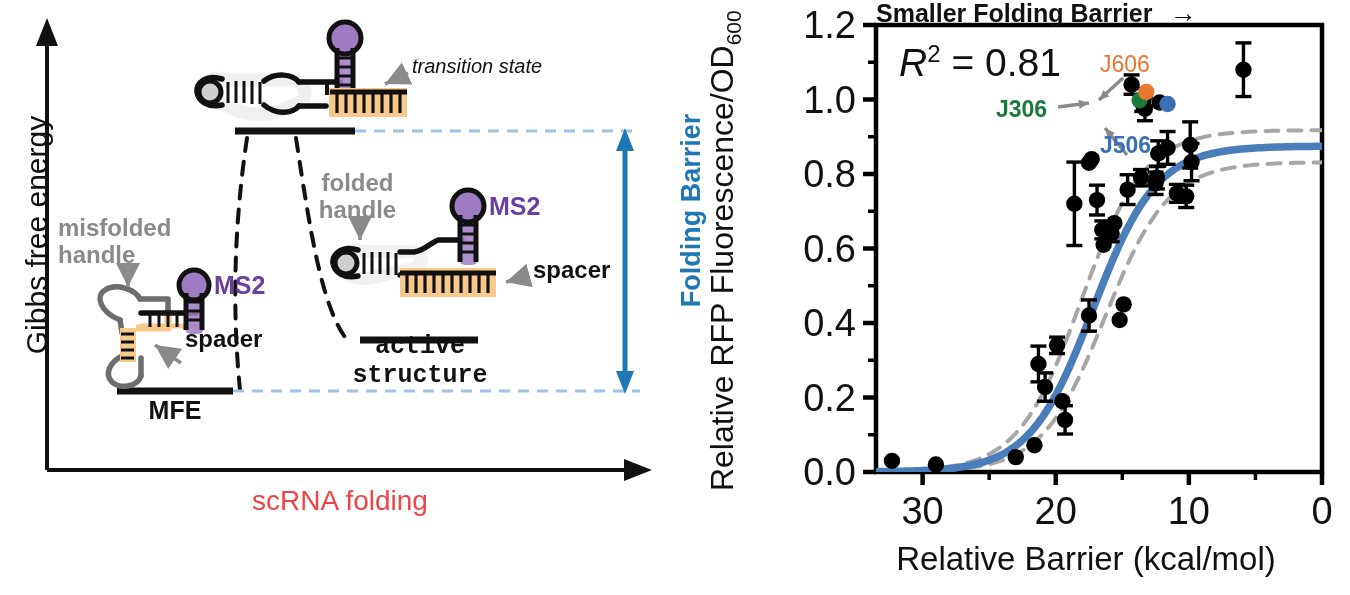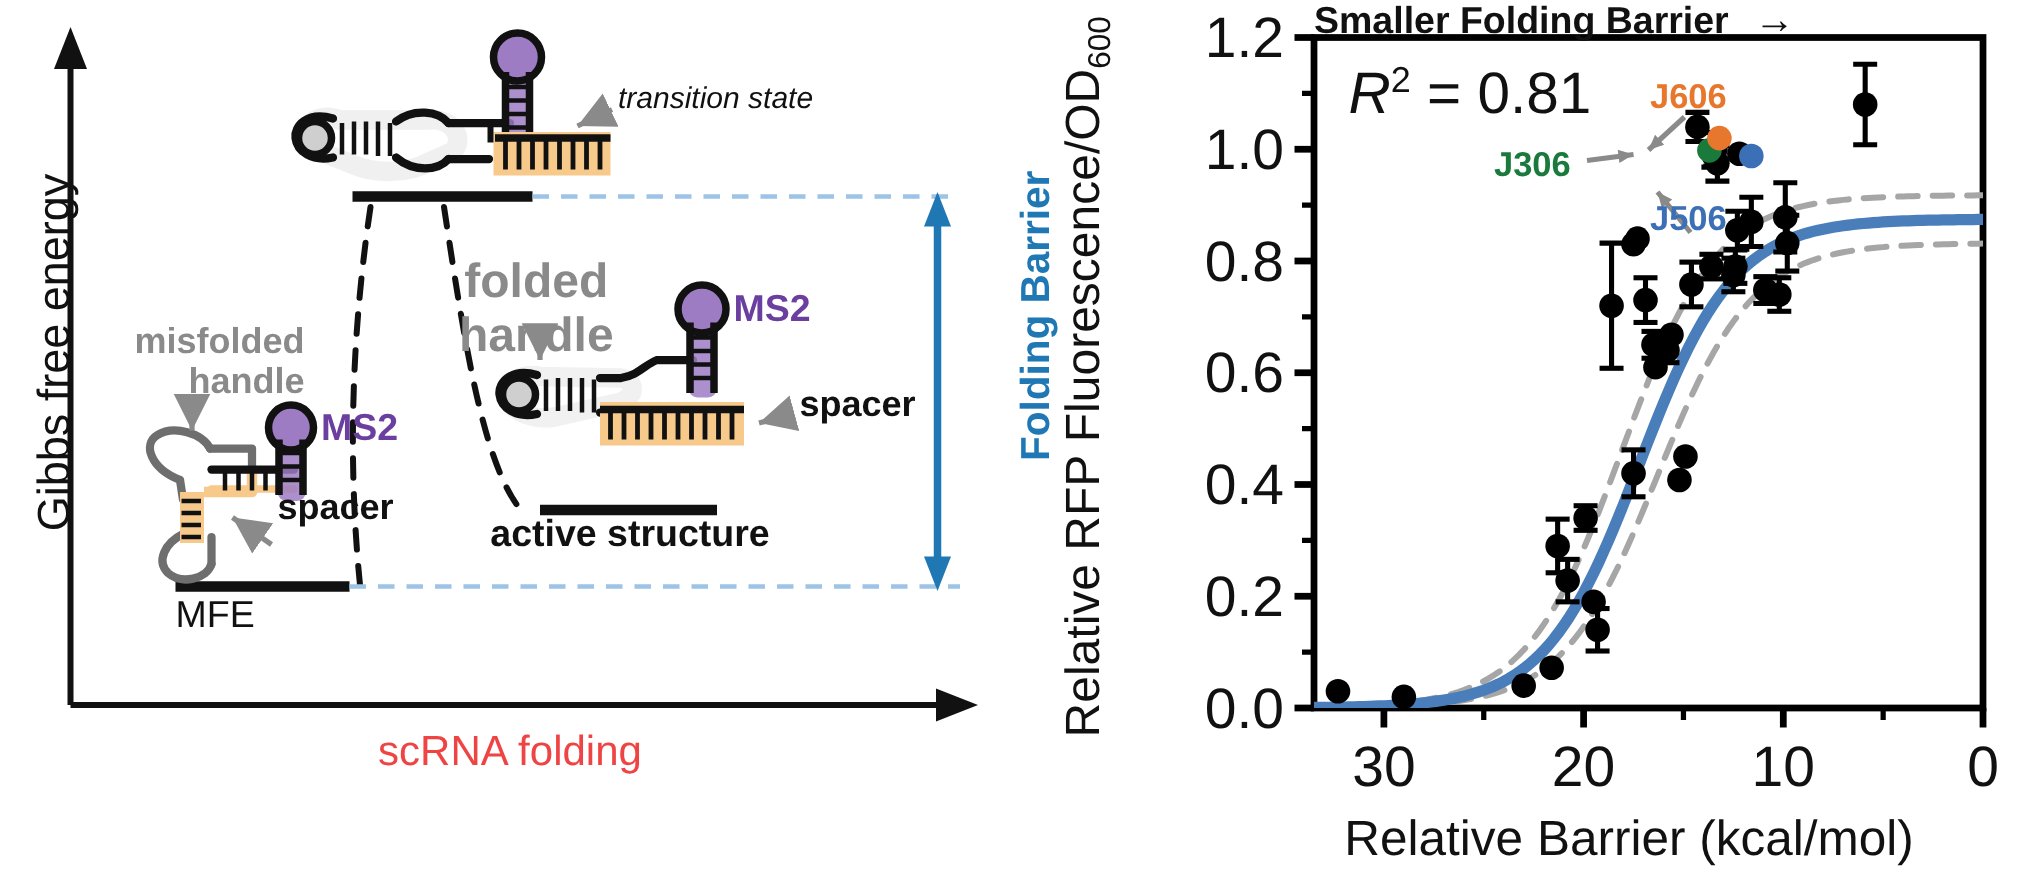--- a/index.html
+++ b/index.html
@@ -213,51 +213,51 @@
     </svg>
 
     <div class="abs nosel" style="left:-93px;top:218px;width:260px;transform:rotate(-90deg);text-align:center;font-size:30px;color:#111;">
       <span>Gibbs free energy</span>
     </div>
 
     <div class="abs nosel" style="left:412px;top:55px;font-size:20px;font-style:italic;color:#111;">
       <span>transition state</span>
     </div>
 
-    <div class="abs nosel" style="left:58px;top:215px;width:145px;text-align:right;font-size:24px;font-weight:bold;color:#8a8a8a;line-height:1.12;">
+    <div class="abs nosel" style="left:58px;top:215px;width:145px;text-align:left;font-size:24px;font-weight:bold;color:#8a8a8a;line-height:1.12;">
       <div>misfolded</div>
       <div>handle</div>
     </div>
 
-    <div class="abs nosel" style="left:295px;top:170px;width:125px;text-align:center;font-size:32px;font-weight:bold;color:#8a8a8a;line-height:1.12;">
+    <div class="abs nosel" style="left:295px;top:170px;width:125px;text-align:center;font-size:24px;font-weight:bold;color:#8a8a8a;line-height:1.12;">
       <div>folded</div>
       <div>handle</div>
     </div>
 
     <div class="abs nosel" style="left:214px;top:271px;font-size:25px;font-weight:bold;color:#6b3fa0;">
       <span>MS2</span>
     </div>
 
     <div class="abs nosel" style="left:489px;top:192px;font-size:25px;font-weight:bold;color:#6b3fa0;">
       <span>MS2</span>
     </div>
 
     <div class="abs nosel" style="left:185px;top:325px;font-size:24px;font-weight:bold;color:#111;">
       <span>spacer</span>
     </div>
 
     <div class="abs nosel" style="left:533px;top:256px;font-size:24px;font-weight:bold;color:#111;">
       <span>spacer</span>
     </div>
 
-    <div class="abs nosel" style="left:117px;top:396px;width:116px;font-size:25px;font-weight:normal;color:#111;">
+    <div class="abs nosel" style="left:117px;top:396px;width:116px;text-align:center;font-size:25px;font-weight:bold;color:#111;">
       <span>MFE</span>
     </div>
 
-    <div class="abs nosel" style="left:315px;top:342px;width:210px;text-align:center;font-size:25px;font-weight:bold;color:#111;">
+    <div class="abs nosel" style="left:315px;top:332px;width:210px;text-align:center;font-size:25px;font-weight:bold;color:#111;font-family:Liberation Mono, monospace;">
       <span>active structure</span>
     </div>
 
     <div class="abs nosel" style="left:566px;top:195px;width:250px;transform:rotate(-90deg);text-align:center;font-size:27px;font-weight:bold;color:#1f77b4;">
       <span>Folding Barrier</span>
     </div>
 
     <div class="abs nosel" style="left:110px;top:485px;width:460px;text-align:center;font-size:28px;color:#ef4444;">
       <span>scRNA folding</span>
     </div>
@@ -498,21 +498,21 @@
     </div>
 
     <div class="abs nosel" style="left:-215px;top:230px;width:520px;transform:rotate(-90deg);text-align:center;font-size:32px;color:#111;white-space:nowrap;">
       <span>Relative RFP Fluorescence/OD</span><span style="font-size:21px;vertical-align:sub;">600</span>
     </div>
 
     <div class="abs nosel" style="left:156px;top:540px;width:500px;text-align:center;font-size:33px;color:#111;">
       <span>Relative Barrier (kcal/mol)</span>
     </div>
 
-    <div class="abs nosel" style="left:420px;top:51px;font-size:23px;font-weight:bold;color:#e8772e;">
+    <div class="abs nosel" style="left:420px;top:51px;font-size:23px;font-weight:normal;color:#e8772e;">
       <span>J606</span>
     </div>
     <div class="abs nosel" style="left:316px;top:96px;font-size:23px;font-weight:bold;color:#1a7a3c;">
       <span>J306</span>
     </div>
     <div class="abs nosel" style="left:420px;top:132px;font-size:23px;font-weight:bold;color:#3b6fb6;">
       <span>J506</span>
     </div>
   </div>
 

